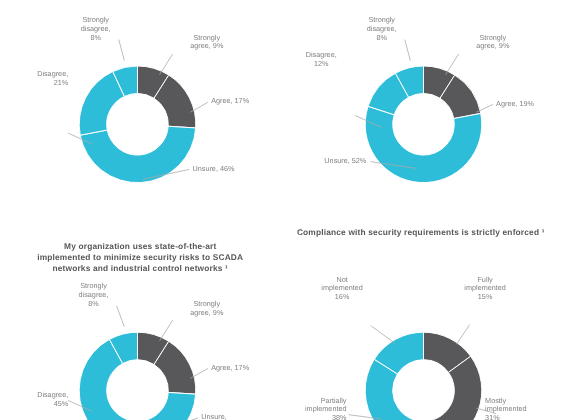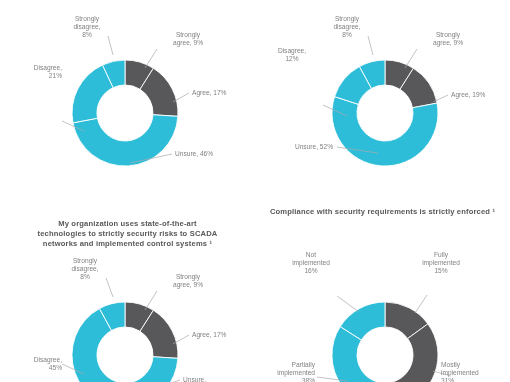--- a/index.html
+++ b/index.html
@@ -142,22 +142,22 @@
 12%</div>
     <div class="dlabel ctr" style="left:164px; top:31px; width:58px;">Strongly
 agree, 9%</div>
     <div class="dlabel rgt" style="left:196px; top:91px; width:58px;">Agree, 19%</div>
     <div class="dlabel lft" style="left:10px; top:143px; width:68px;">Unsure, 52%</div>
   </div>
 
   <div class="panel" id="panel-bl">
     <div class="chart-title" id="title-bl">
       <div>My organization uses state-of-the-art</div>
-      <div>technologies to strictly security risks to SCADA</div>
-      <div>networks and implemented control systems ¹</div>
+      <div>implemented to minimize security risks to SCADA</div>
+      <div>networks and industrial control networks ¹</div>
     </div>
 
     <svg class="donut" viewBox="0 0 255 200">
       <g transform="translate(125,164)">
 
         <path class="slice slice-gray" d="M 0,-53 A 53,53 0 0,1 28.40,-44.77 L 15.01,-23.65 A 28,28 0 0,0 0,-28 Z"></path>
 
         <path class="slice slice-gray" d="M 28.40,-44.77 A 53,53 0 0,1 52.90,3.33 L 27.94,1.76 A 28,28 0 0,0 15.01,-23.65 Z"></path>
 
         <path class="slice slice-cyan" d="M 52.90,3.33 A 53,53 0 0,1 9.87,52.08 L 5.21,27.51 A 28,28 0 0,0 27.94,1.76 Z"></path>

